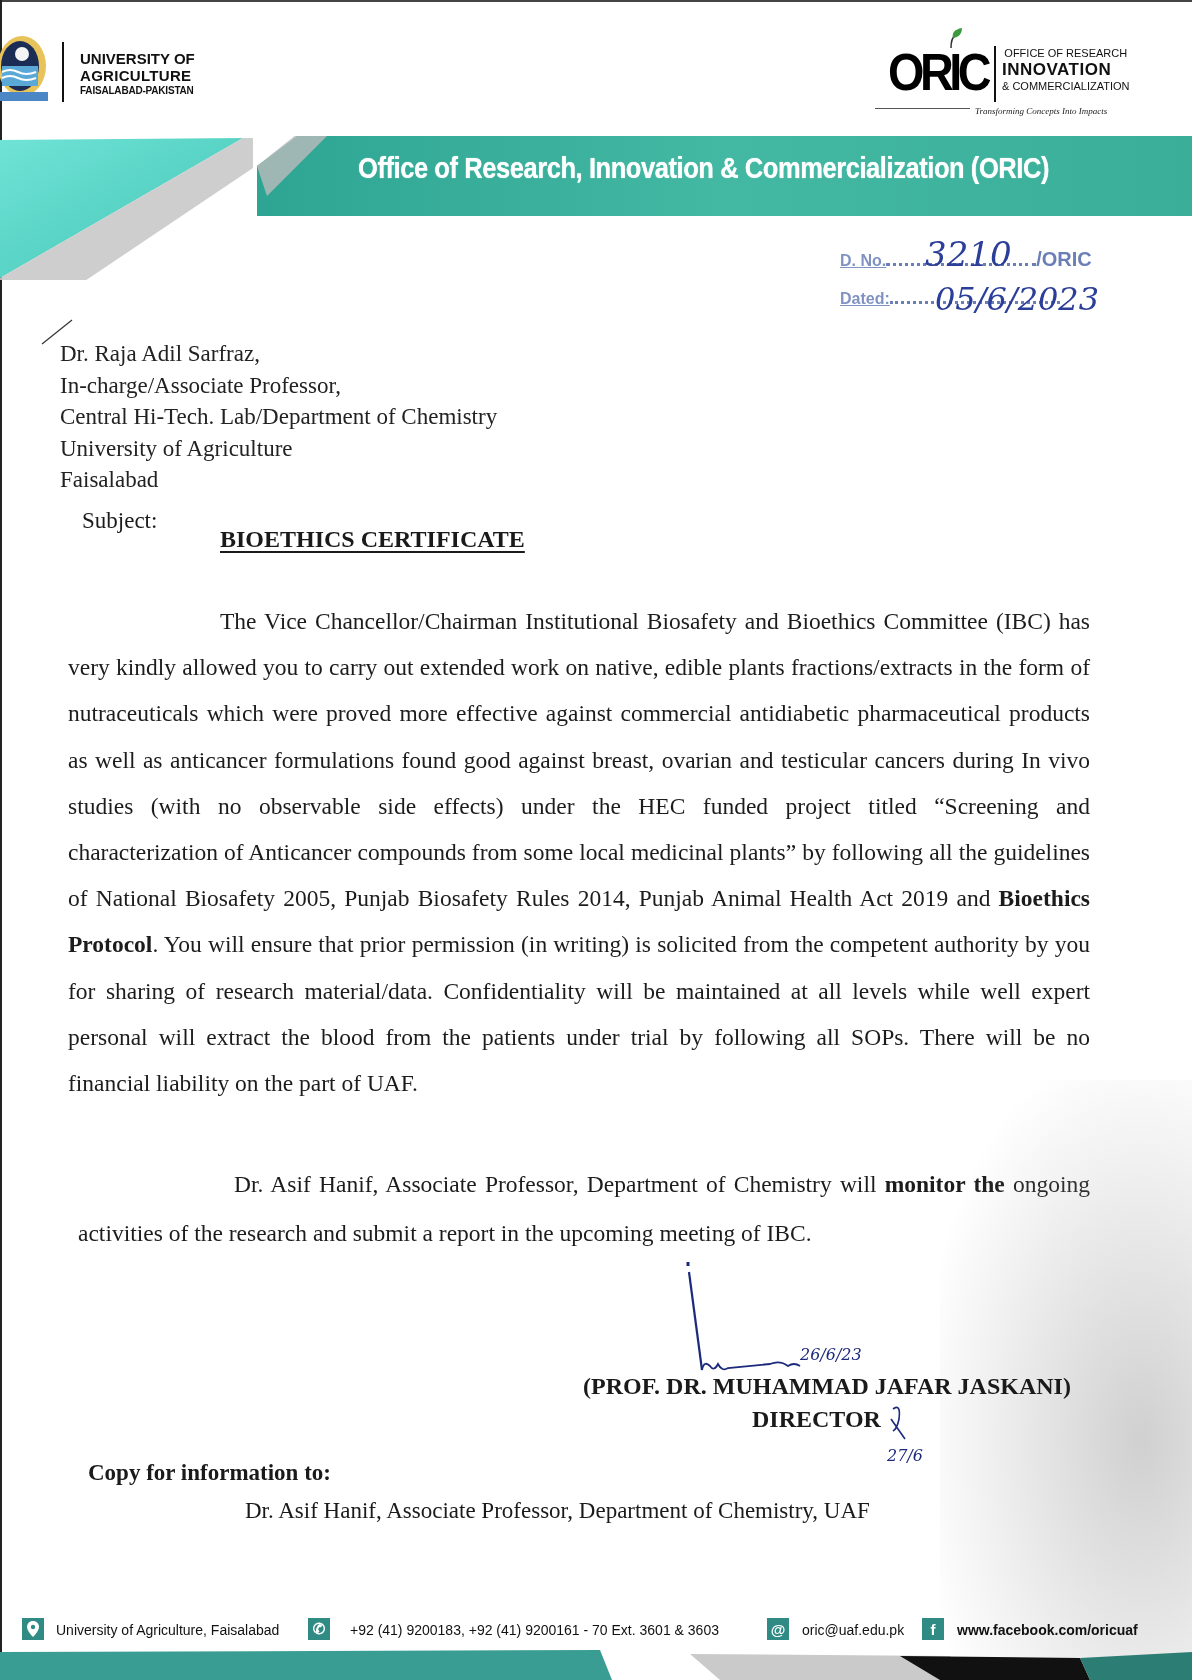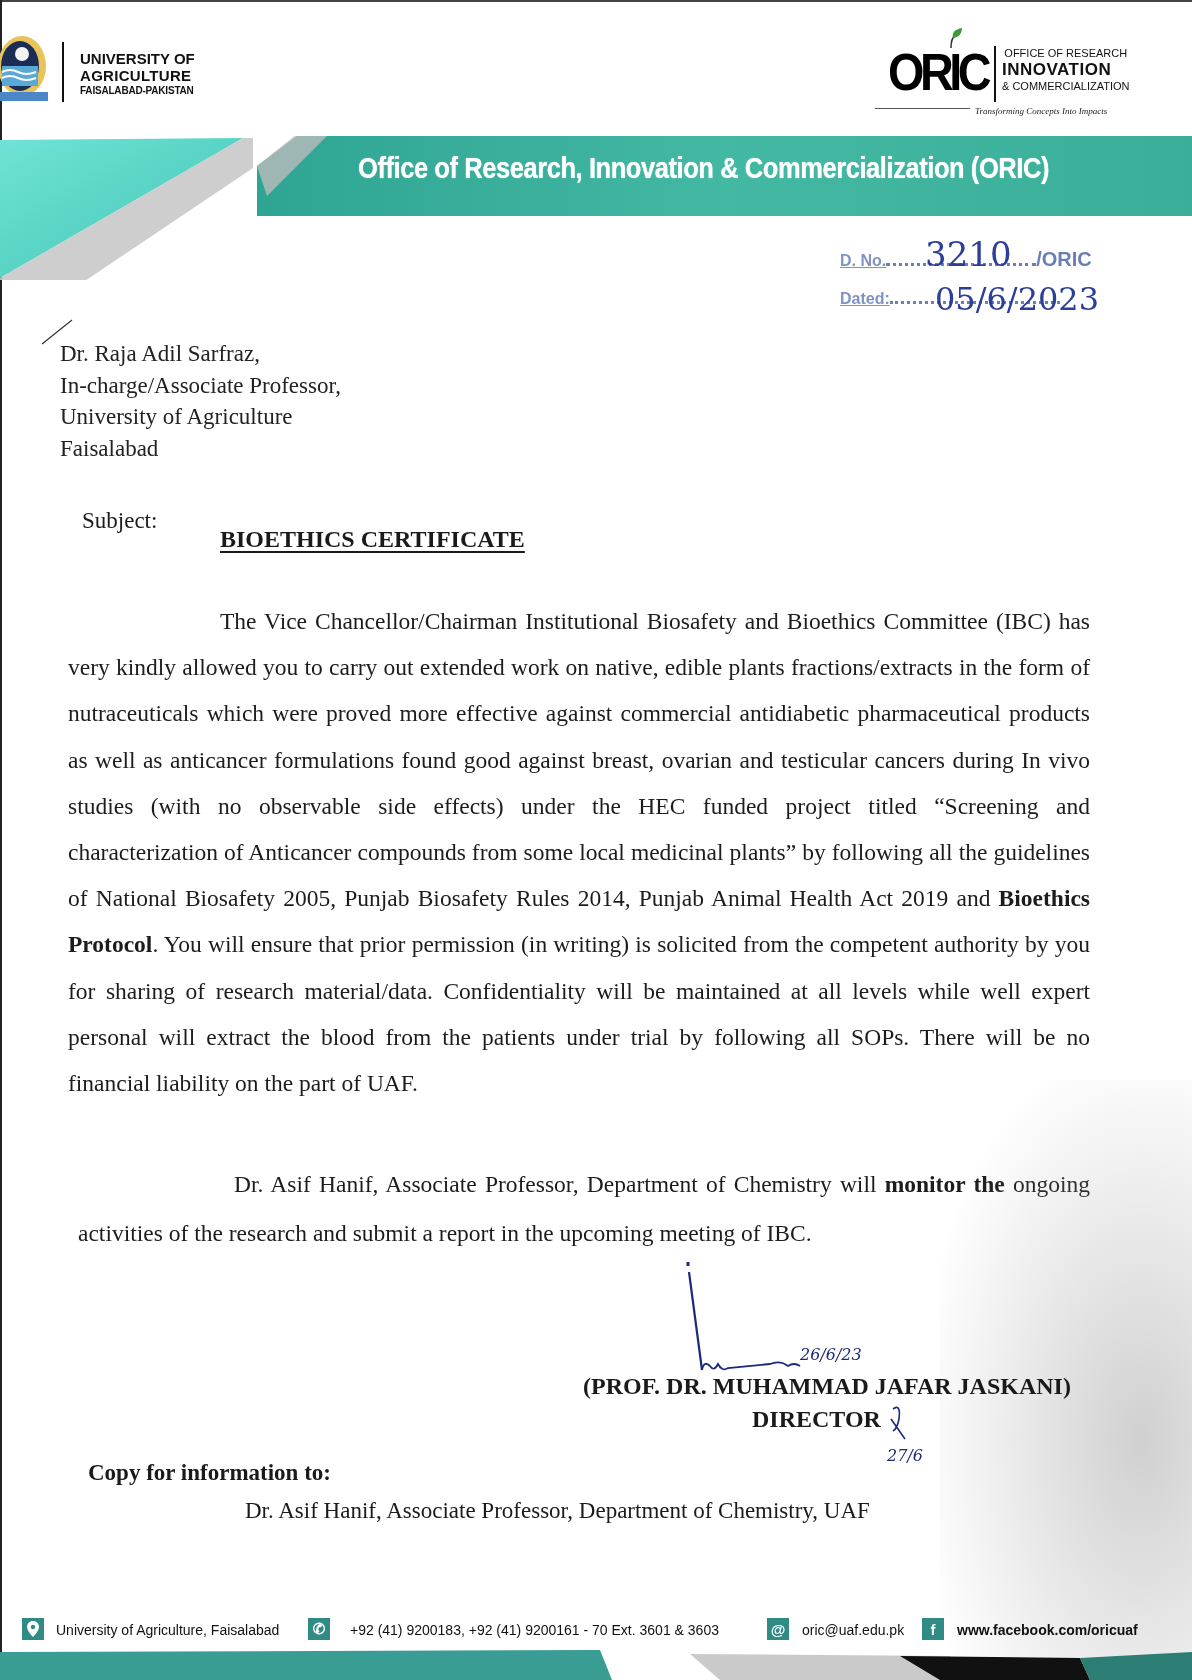--- a/index.html
+++ b/index.html
@@ -35,21 +35,21 @@
   .banner-left { position: absolute; left: 0; top: 138px; width: 253px; height: 142px; }
   .banner-main { position: absolute; left: 257px; top: 136px; width: 935px; height: 80px; }
   .banner-title { position: absolute; left: 358px; top: 152px; font-family: "Liberation Sans", sans-serif; font-weight: bold; font-size: 29px; color: #ffffff; letter-spacing: -0.5px; transform: scaleX(0.88); transform-origin: left; white-space: nowrap; text-shadow: 0 0 1px #e8fff9; }
 
   
   .stamp { position: absolute; left: 840px; top: 248px; font-family: "Liberation Sans", sans-serif; font-weight: bold; color: #6a7fb8; }
   .stamp .row { position: relative; height: 42px; }
   .stamp .lbl { font-size: 16px; opacity: 0.85; text-decoration: underline; }
   .stamp .dots { display: inline-block; border-bottom: 3px dotted #6a7fb8; width: 150px; height: 8px; }
   .stamp .suffix { font-size: 20px; }
-  .stamp .hand { position: absolute; font-family: "DejaVu Serif", serif; font-weight: normal; color: #2b3e98; }
+  .stamp .hand { position: absolute; font-family: "DejaVu Serif", serif; font-weight: normal; font-style: italic; color: #2b3e98; }
   .hand-no { left: 85px; top: -14px; font-size: 34px; }
   .hand-date { left: 95px; top: -10px; font-size: 32px; }
 
   
   .tick-mark { position: absolute; left: 38px; top: 318px; width: 36px; height: 28px; }
   .address { position: absolute; left: 60px; top: 338px; font-size: 23px; line-height: 31.5px; color: #222; }
 
   .subject-label { position: absolute; left: 62px; top: 508px; font-size: 23px; margin-left: 20px; }
   .subject-value { position: absolute; left: 220px; top: 526px; font-size: 24px; font-weight: bold; text-decoration: underline; text-underline-offset: 4px; }
 
@@ -146,20 +146,21 @@
     <span class="hand hand-date">05/6/2023</span>
   </div>
 </div>
 
 <svg class="tick-mark" viewBox="0 0 36 28">
   <path d="M34 2 L4 26" stroke="#333" stroke-width="1.2" fill="none"></path>
 </svg>
 <div class="address">
   <div>Dr. Raja Adil Sarfraz,</div>
   <div>In-charge/Associate Professor,</div>
+  <div>Central Hi-Tech. Lab/Department of Chemistry</div>
   <div>University of Agriculture</div>
   <div>Faisalabad</div>
 </div>
 
 <div class="subject-label">Subject:</div>
 <div class="subject-value">BIOETHICS CERTIFICATE</div>
 
 <div class="body-text"><span class="indent"></span><span>The Vice Chancellor/Chairman Institutional Biosafety and Bioethics Committee (IBC) has very kindly allowed you to carry out extended work on native, edible plants fractions/extracts in the form of nutraceuticals which were proved more effective against commercial antidiabetic pharmaceutical products as well as anticancer formulations found good against breast, ovarian and testicular cancers during In vivo studies (with no observable side effects) under the HEC funded project titled “Screening and characterization of Anticancer compounds from some local medicinal plants” by following all the guidelines of National Biosafety 2005, Punjab Biosafety Rules 2014, Punjab Animal Health Act 2019 and </span><b>Bioethics Protocol</b><span>. You will ensure that prior permission (in writing) is solicited from the competent authority by you for sharing of research material/data. Confidentiality will be maintained at all levels while well expert personal will extract the blood from the patients under trial by following all SOPs.  There will be no financial liability on the part of UAF.</span></div>
 
 <div class="para2"><span class="indent"></span><span>Dr. Asif Hanif, Associate Professor, Department of Chemistry will </span><b>monitor the</b><span> ongoing activities of the research and submit a report in the upcoming meeting of IBC.</span></div>

